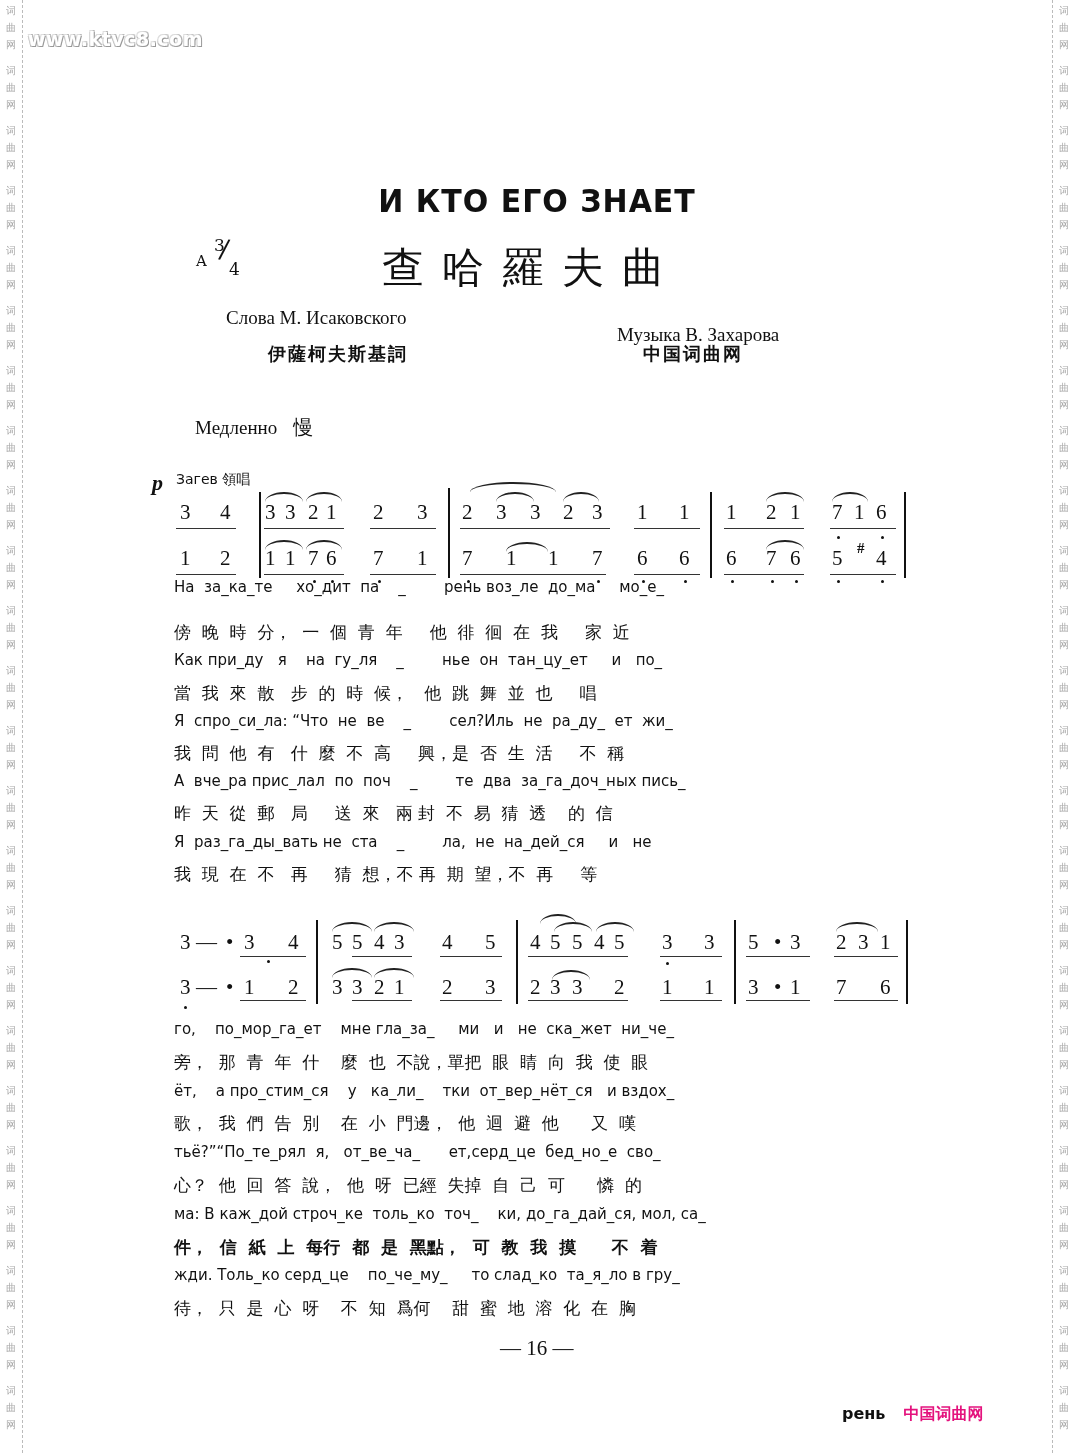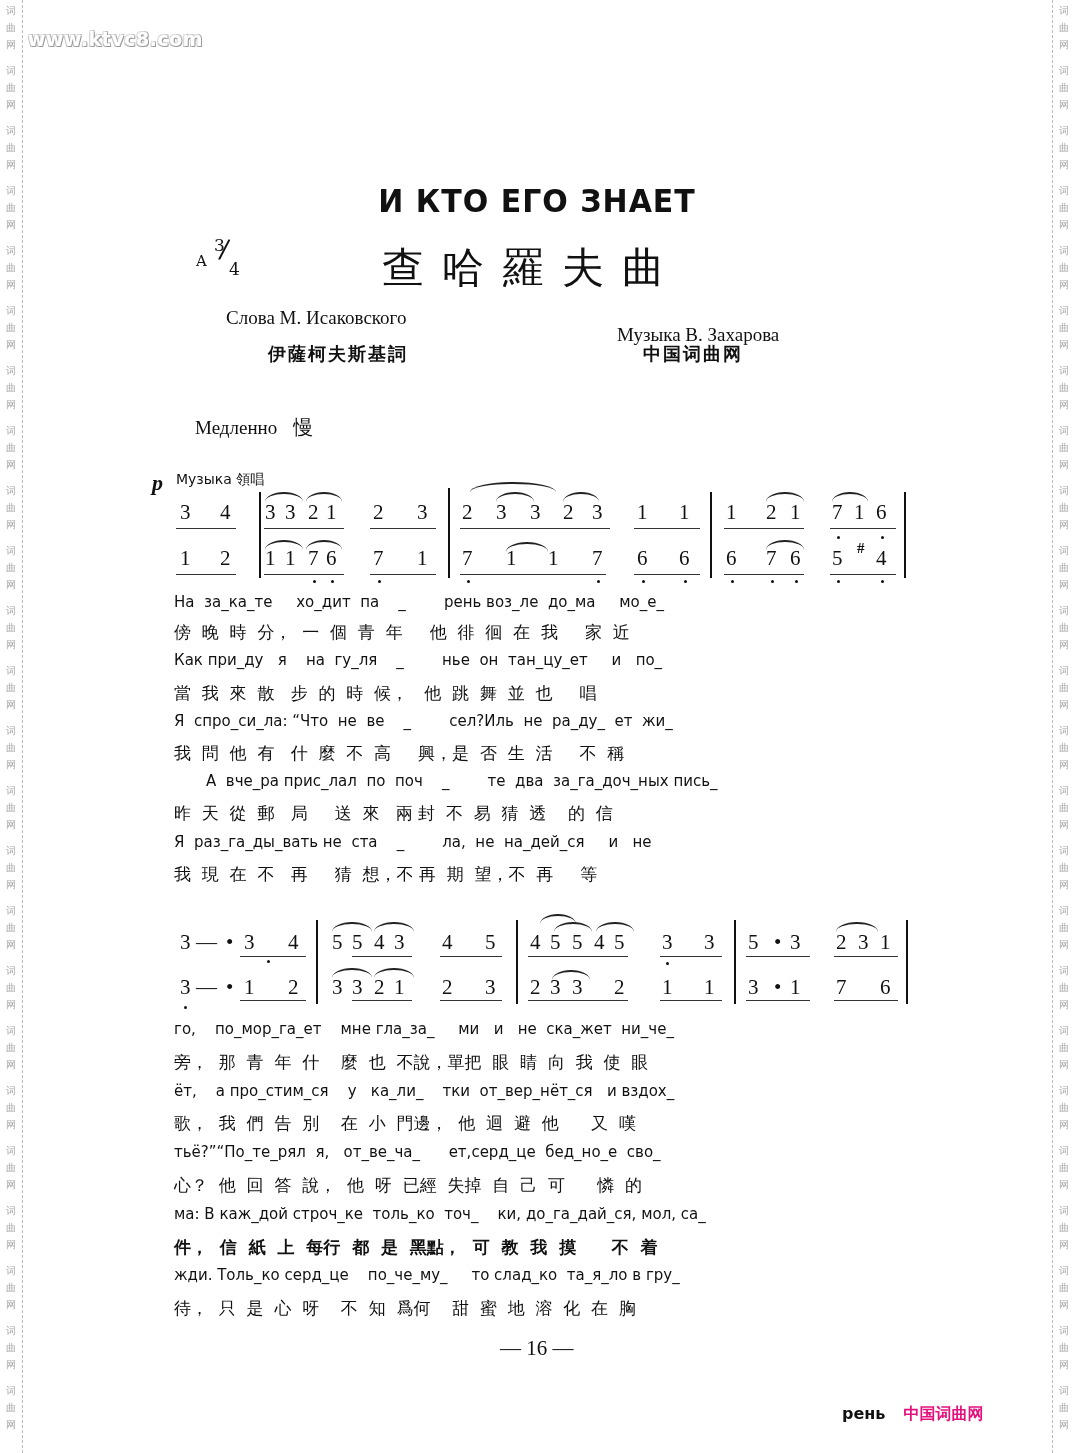--- a/index.html
+++ b/index.html
@@ -200,21 +200,21 @@
 <div class="credit" style="left:226px;top:307px">Слова М. Исаковского</div>
 <div class="credit zh" style="left:268px;top:342px">伊薩柯夫斯基詞</div>
 <div class="credit" style="left:617px;top:324px">Музыка В. Захарова</div>
 <div class="credit zh" style="left:643px;top:342px">中国词曲网</div>
 
 <div class="tempo">
   <span>Медленно</span><span class="zh">慢</span>
 </div>
 
 <div class="dyn">p</div>
-<div class="voice" style="left:176px">Музыка 領唱</div>
+<div class="voice" style="left:176px">Загев 領唱</div>
 
 <div class="staff" id="sys1" style="left:0;top:0">
     <span class="n" style="left: 180px; top: 500px;">3</span>
     <span class="n" style="left: 220px; top: 500px;">4</span>
     <span class="n" style="left: 265px; top: 500px;">3</span>
     <span class="n" style="left: 285px; top: 500px;">3</span>
     <span class="n" style="left: 308px; top: 500px;">2</span>
     <span class="n" style="left: 326px; top: 500px;">1</span>
     <span class="n" style="left: 373px; top: 500px;">2</span>
     <span class="n" style="left: 417px; top: 500px;">3</span>
@@ -290,27 +290,27 @@
     <div class="dot" style="left: 731px; top: 580px;"></div>
     <div class="dot" style="left: 771px; top: 580px;"></div>
     <div class="dot" style="left: 795px; top: 580px;"></div>
     <div class="dot" style="left: 837px; top: 580px;"></div>
     <div class="dot" style="left: 881px; top: 580px;"></div>
     <div class="dot" style="left: 837px; top: 536px;"></div>
     <div class="dot" style="left: 881px; top: 536px;"></div>
   </div>
 
 <div id="lyr1">
-    <div class="lyr" style="top: 593px;">На  за_ка_те     хо_дит  па    _        рень воз_ле  до_ма     мо_е_</div>
+    <div class="lyr" style="top: 578px;">На  за_ка_те     хо_дит  па    _        рень воз_ле  до_ма     мо_е_</div>
     <div class="lyr zh" style="top: 621.2px;">傍  晚  時  分，  一  個  青  年     他  徘  徊  在  我     家  近</div>
     <div class="lyr" style="top: 651.4px;">Как при_ду   я    на  гу_ля    _        нье  он  тан_цу_ет     и   по_</div>
     <div class="lyr zh" style="top: 682px;">當  我  來  散   步  的  時  候，   他  跳  舞  並  也     唱</div>
     <div class="lyr" style="top: 711.8px;">Я  спро_си_ла: “Что  не  ве    _        сел?Иль  не  ра_ду_  ет  жи_</div>
     <div class="lyr zh" style="top: 742px;">我  問  他  有   什  麼  不  高     興，是  否  生  活     不  稱</div>
-    <div class="lyr" style="top: 772.2px; margin-left: 32px;">А  вче_ра прис_лал  по  поч    _        те  два  за_га_доч_ных пись_</div>
+    <div class="lyr" style="top: 772.2px;">А  вче_ра прис_лал  по  поч    _        те  два  за_га_доч_ных пись_</div>
     <div class="lyr zh" style="top: 802.4px;">昨  天  從  郵   局     送  來   兩 封  不  易  猜  透    的  信</div>
     <div class="lyr" style="top: 832.6px;">Я  раз_га_ды_вать не  ста    _        ла,  не  на_дей_ся     и   не</div>
     <div class="lyr zh" style="top: 862.8px;">我  現  在  不   再     猜  想，不 再  期  望，不  再     等</div>
   </div>
 
 <div class="staff" id="sys2" style="left:0;top:0">
     <span class="n" style="left: 180px; top: 930px;">3</span>
     <span class="n" style="left: 196px; top: 930px;">—</span>
     <span class="n" style="left: 226px; top: 930px;">•</span>
     <span class="n" style="left: 244px; top: 930px;">3</span>

